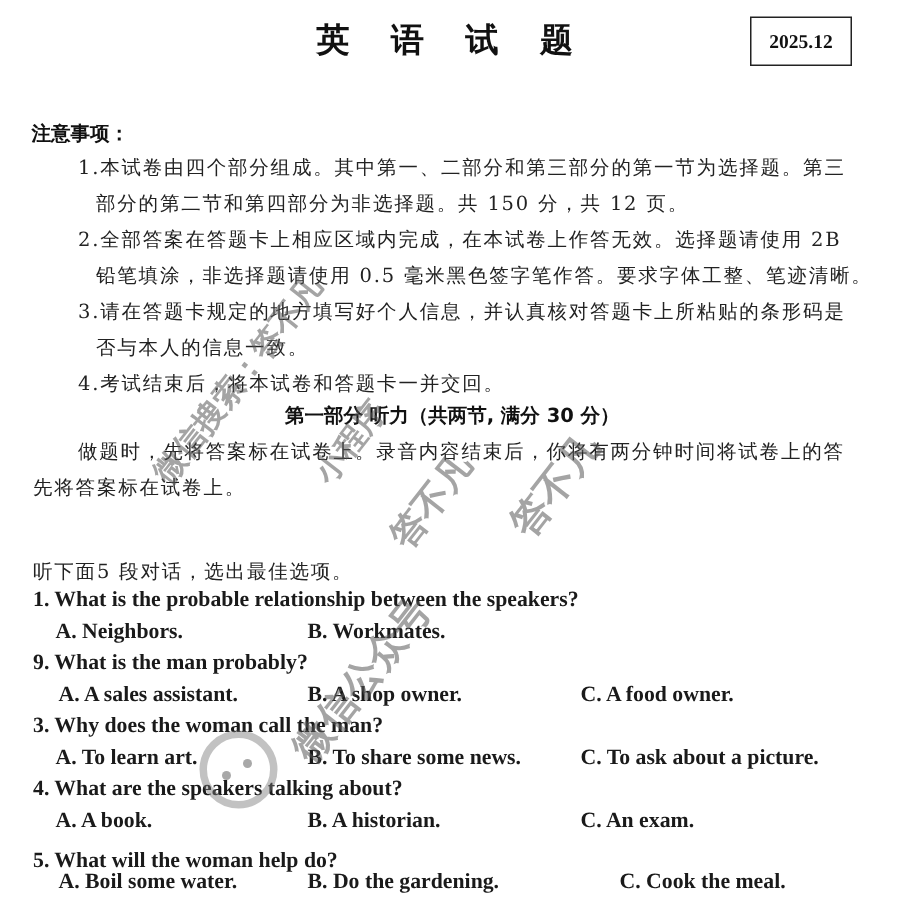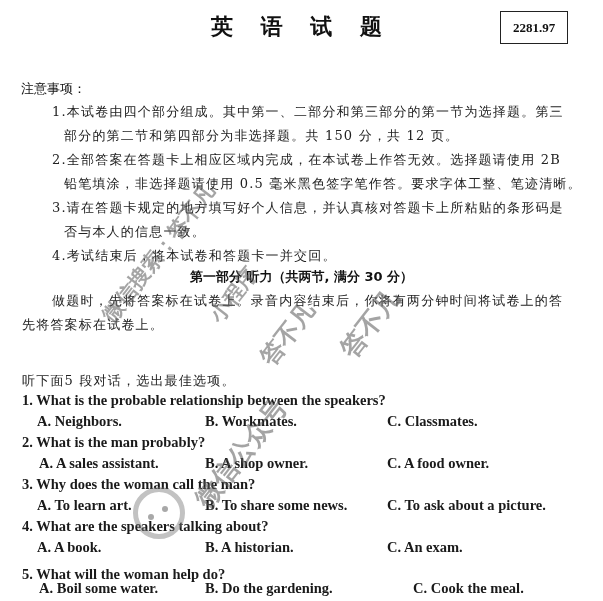--- a/index.html
+++ b/index.html
@@ -41,21 +41,21 @@
       display: flex; align-items: center; justify-content: center;
       font-family: "Liberation Serif", serif;
       font-weight: bold;
       font-size: 13px;
       color: #111;
     }
     .notice-heading {
       position: absolute;
       left: 21px; top: 80px;
       font-family: "DejaVu Sans", "Liberation Sans", sans-serif;
-      font-weight: normal;
+      font-weight: bold;
       font-size: 13px;
       color: #111;
     }
     .line {
       position: absolute;
       white-space: nowrap;
       font-size: 13px;
       color: #222;
       font-family: "DejaVu Serif", "Liberation Serif", serif;
     }
@@ -102,21 +102,21 @@
       border-radius: 50%;
       background: rgba(110,110,110,0.6);
     }
   </style>
 </head>
 <body>
 
 <div class="page">
 
   <div class="title">英 语 试 题</div>
-  <div class="date-box">2281.97</div>
+  <div class="date-box">2025.12</div>
 
   <div class="notice-heading">注意事项：</div>
 
   <div class="line cn" style="left:52px; top:103px;">1.本试卷由四个部分组成。其中第一、二部分和第三部分的第一节为选择题。第三</div>
   <div class="line cn" style="left:64px; top:127px;">部分的第二节和第四部分为非选择题。共 150 分，共 12 页。</div>
   <div class="line cn" style="left:52px; top:151px;">2.全部答案在答题卡上相应区域内完成，在本试卷上作答无效。选择题请使用 2B</div>
   <div class="line cn" style="left:64px; top:175px;">铅笔填涂，非选择题请使用 0.5 毫米黑色签字笔作答。要求字体工整、笔迹清晰。</div>
   <div class="line cn" style="left:52px; top:199px;">3.请在答题卡规定的地方填写好个人信息，并认真核对答题卡上所粘贴的条形码是</div>
   <div class="line cn" style="left:64px; top:223px;">否与本人的信息一致。</div>
   <div class="line cn" style="left:52px; top:247px;">4.考试结束后，将本试卷和答题卡一并交回。</div>
@@ -124,23 +124,22 @@
   <div class="section-heading">第一部分  听力（共两节, 满分 30 分）</div>
 
   <div class="line cn" style="left:52px; top:292px;">做题时，先将答案标在试卷上。录音内容结束后，你将有两分钟时间将试卷上的答</div>
   <div class="line cn" style="left:22px; top:316px;">先将答案标在试卷上。</div>
 
   <div class="line cn" style="left:22px; top:372px;">听下面5  段对话，选出最佳选项。</div>
 
   <div class="en" style="left:22px; top:392px;">1. What is the probable relationship between the speakers?</div>
   <div class="en" style="left:37px; top:413px;">A. Neighbors.</div>
   <div class="en" style="left:205px; top:413px;">B. Workmates.</div>
-  <div class="en" style="left:387px; top:413px;">C. Classmates.</div>
 
-  <div class="en" style="left:22px; top:434px;">2. What is the man probably?</div>
+  <div class="en" style="left:22px; top:434px;">9. What is the man probably?</div>
   <div class="en" style="left:205px; top:455px;">B. A shop owner.</div>
   <div class="en" style="left:39px; top:455px;">A. A sales assistant.</div>
   <div class="en" style="left:387px; top:455px;">C. A food owner.</div>
 
   <div class="en" style="left:22px; top:476px;">3. Why does the woman call the man?</div>
   <div class="en" style="left:37px; top:497px;">A. To learn art.</div>
   <div class="en" style="left:205px; top:497px;">B. To share some news.</div>
   <div class="en" style="left:387px; top:497px;">C. To ask about a picture.</div>
 
   <div class="en" style="left:22px; top:518px;">4. What are the speakers talking about?</div>

